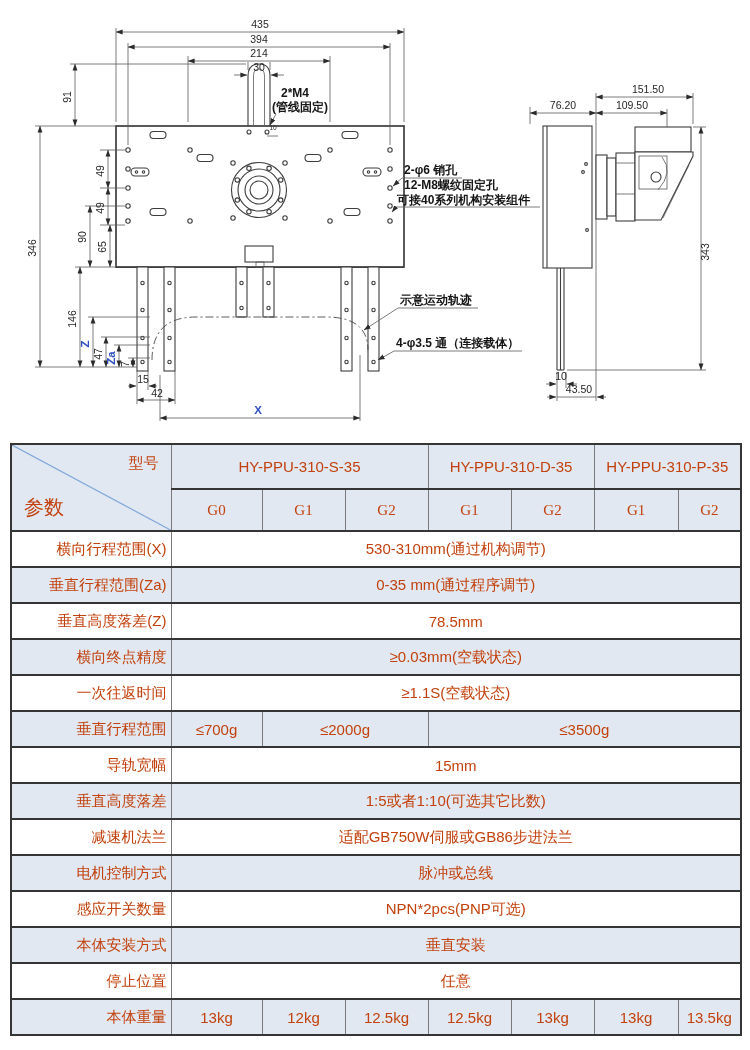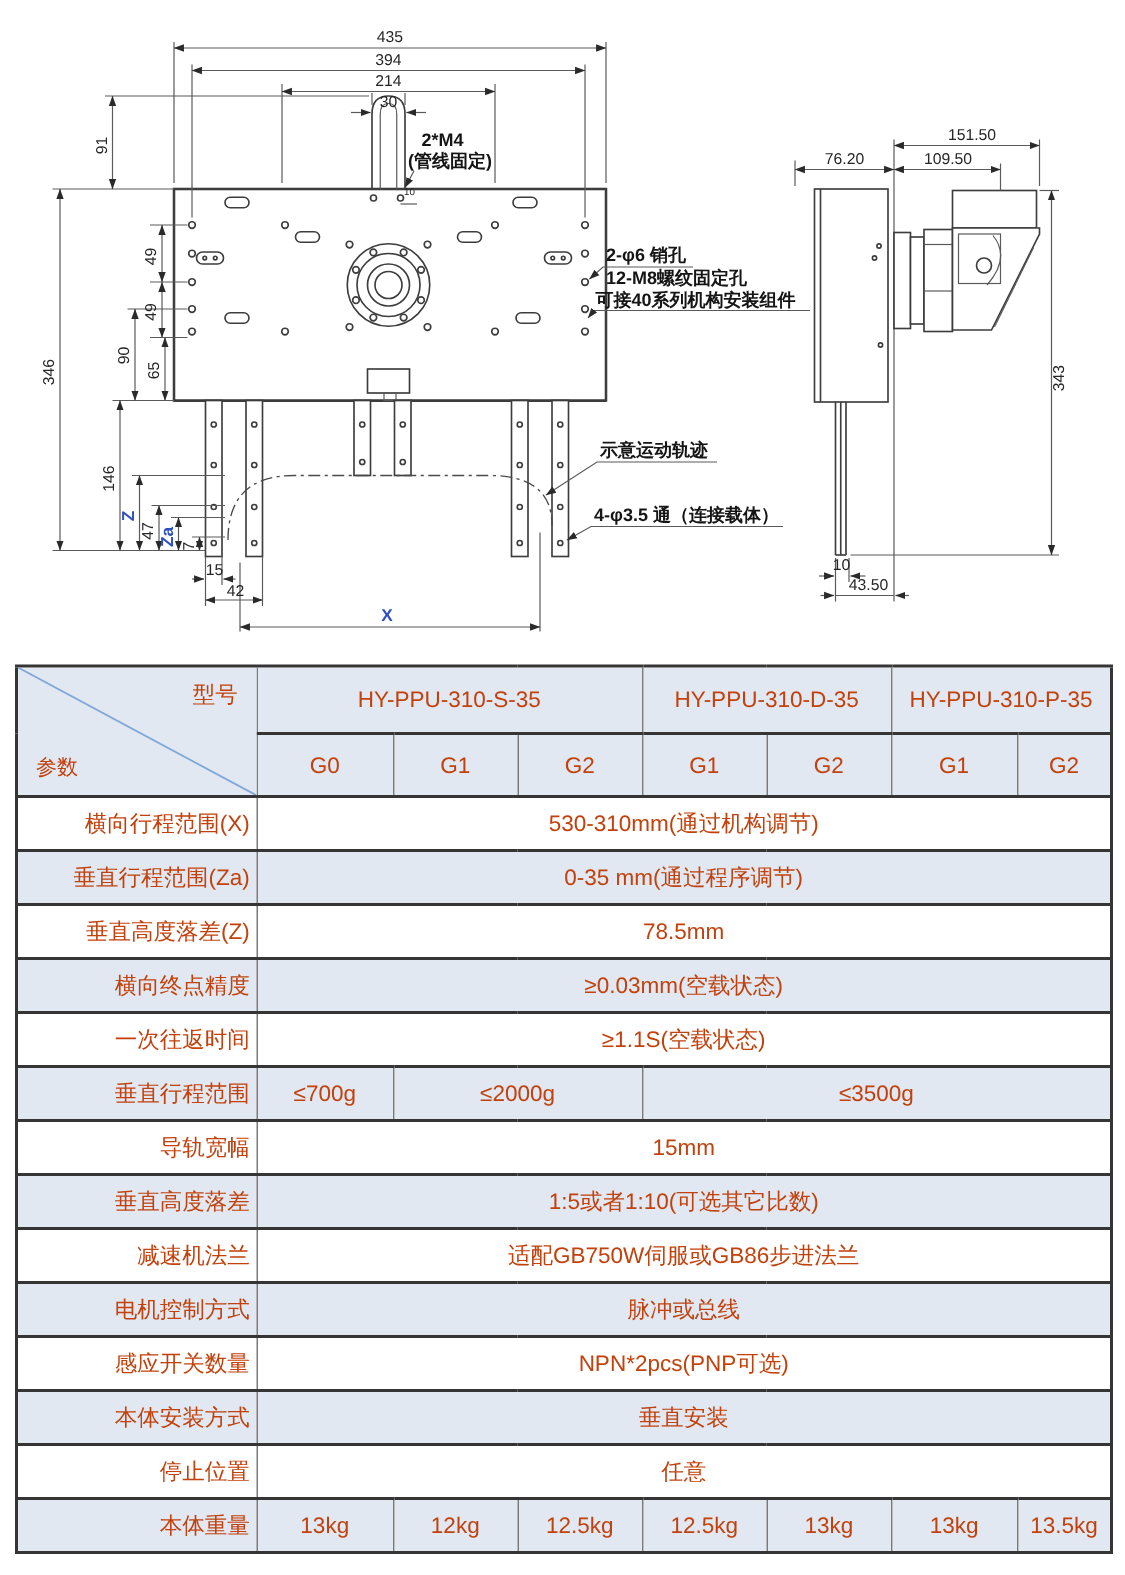--- a/index.html
+++ b/index.html
@@ -17,30 +17,30 @@
   text.dimb{font:bold 11.5px "Liberation Sans",sans-serif;fill:#2f4fc1;}
   text.ann{font:bold 12px "Liberation Sans",sans-serif;fill:#151515;}
   
   .spec{position:absolute;left:10px;top:443px;width:730px;border-collapse:collapse;
         table-layout:fixed;font-size:15px;}
   .spec th,.spec td{border-left:1px solid #7a7a7a;border-top:2px solid #353535;
         text-align:center;font-weight:normal;padding:0 4px;overflow:hidden;white-space:nowrap;}
   .spec{border:2px solid #353535;}
   .spec thead th{background:#e2e8f2;}
   .spec .h1 th{height:43px;font-size:15px;}
-  .spec .h2 th{height:40px;}
+  .spec .h2 th{height:40px;font-family:Liberation Serif, serif;}
   .spec tbody th,.spec tbody td{height:34px;}
   .spec tbody th.lab{text-align:right;padding-left:10px;background:#fff;}
   .spec tbody tr{background:#fff;}
   .spec tbody tr:nth-child(even){background:#e2e8f2;}
   .spec tbody tr:nth-child(even) th.lab{background:#e2e8f2;}
   .diag{position:relative;padding:0;}
   .diag .sv{position:absolute;left:0;top:0;width:100%;height:100%;}
   .diag .tr-lbl{position:absolute;top:9px;right:12px;font-size:15px;}
-  .diag .bl-lbl{position:absolute;bottom:9px;left:12px;font-size:14px;}
+  .diag .bl-lbl{position:absolute;bottom:9px;left:12px;font-size:20px;}
 </style>
 </head>
 <body>
 
 <div class="page">
 
   <svg class="drawing" viewBox="0 0 750 440" xmlns="http://www.w3.org/2000/svg">
     <defs>
       <marker id="arw" viewBox="0 0 10 10" refX="9.2" refY="5" markerWidth="9" markerHeight="9" orient="auto-start-reverse">
         <path d="M0,1.6 L9.5,5 L0,8.4 z" fill="#2a2a2a"></path>

